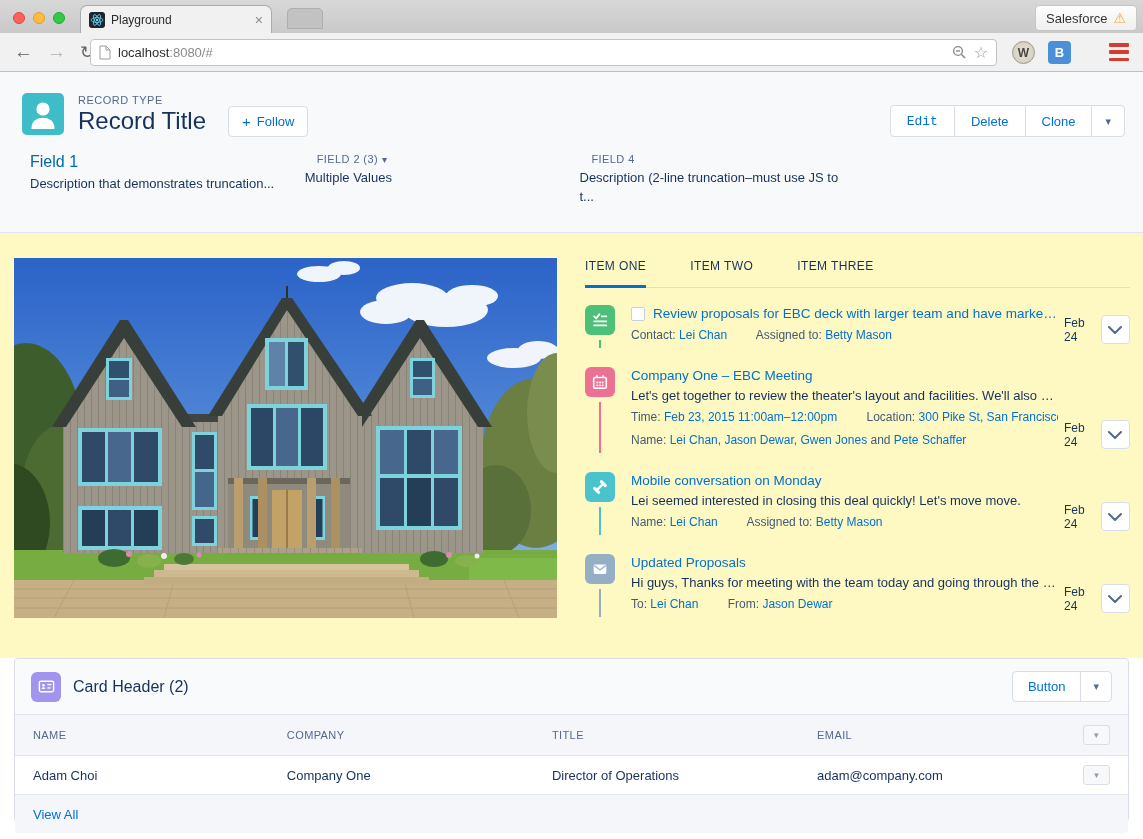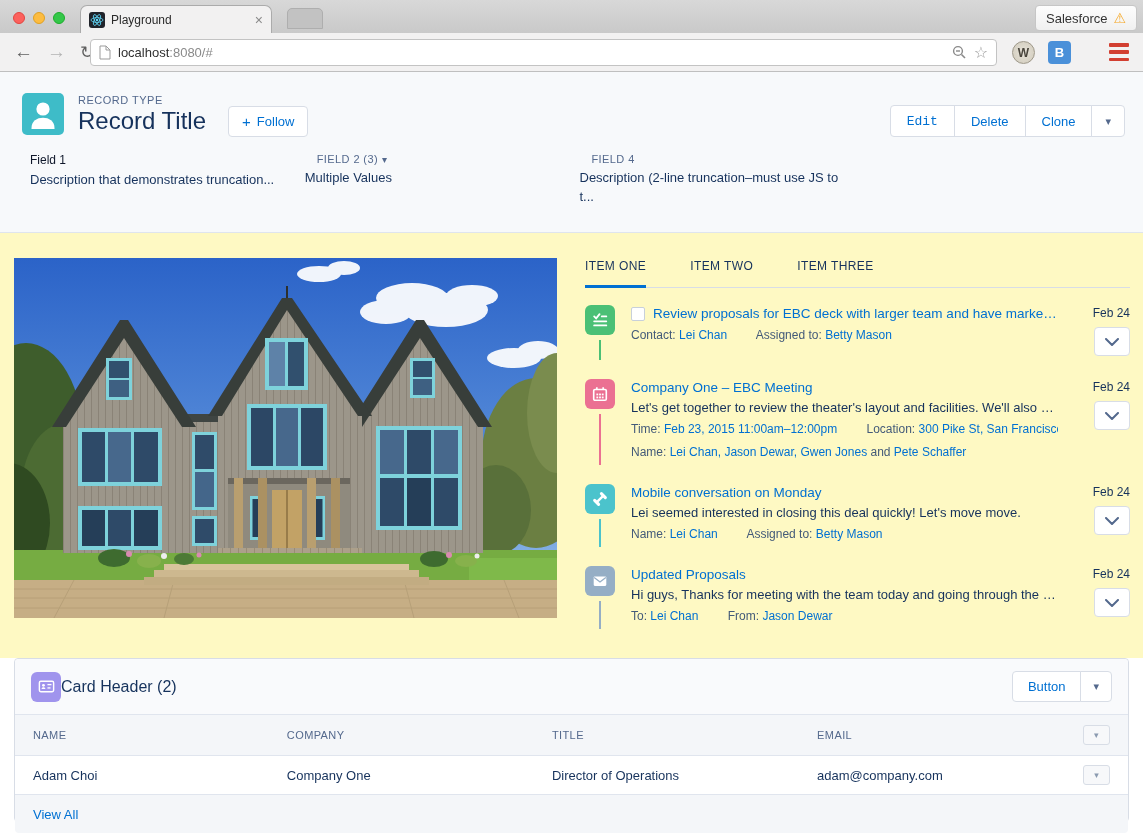--- a/index.html
+++ b/index.html
@@ -39,21 +39,21 @@
   .head-text { margin-left:14px; }
   .record-type { font-size:11px; letter-spacing:.5px; color:#54698d; margin-top:1px; }
   .record-title { font-size:24px; color:#16325c; margin-top:2px; line-height:1.1; }
   .follow-btn { margin-left:22px; margin-top:13px; height:31px; padding:0 13px; background:#fff; border:1px solid #d8dde6; border-radius:4px; color:#0070d2; font-size:13px; display:flex; align-items:center; gap:6px; }
   .follow-plus { font-size:15px; }
   .actions { margin-left:auto; margin-top:12px; display:flex; }
   .actions .abtn { height:32px; padding:0 16px; background:#fff; border:1px solid #d8dde6; color:#0070d2; font-size:13px; margin-left:-1px; }
   .actions .abtn:first-child { border-radius:4px 0 0 4px; margin-left:0;font-family:Liberation Mono, monospace; }
   .actions .abtn.caret-btn { border-radius:0 4px 4px 0; padding:0 13px; color:#54698d; font-size:11px; }
   .fields { display:grid; grid-template-columns:repeat(4,1fr); padding:0 30px; margin-top:16px; column-gap:16px; }
-  .f-label-plain { font-size:12px; color:#0f172a; }
+  .f-label-plain { font-size:16px; color:#0369a1; }
   .f-label-caps { font-size:11px; letter-spacing:.4px; color:#54698d;margin-left:12px; }
   .f-caret { color:#54698d; font-size:10px; margin-left:4px; }
   .f-value { font-size:13px; color:#16325c; margin-top:4px; line-height:1.45; }
   .f-value.link { color:#0070d2; }
   .clamp2 { max-width:270px; }
 
   
   .main { position:absolute; top:233px; left:0; width:1143px; height:425px; background:#fef9c3; }
   .photo { position:absolute; left:14px; top:25px; width:543px; height:360px; }
   .rightcol { position:absolute; left:585px; top:16px; width:545px; }
@@ -73,29 +73,29 @@
   .tl-item:last-child { padding-bottom:44px; }
   .tl-main { flex:1; min-width:0; padding-top:1px; }
   .tl-head { display:flex; align-items:center; gap:8px; }
   .tl-check { width:14px; height:14px; border:1px solid #c8d0da; border-radius:2px; background:#fff; flex:none; }
   .tl-title { font-size:13.5px; color:#0070d2; white-space:nowrap; overflow:hidden; text-overflow:ellipsis; text-decoration:none; }
   .tl-body { font-size:13px; color:#16325c; margin-top:5px; white-space:nowrap; overflow:hidden; text-overflow:ellipsis; }
   .tl-meta { font-size:12px; margin-top:5px; line-height:1.5; white-space:nowrap; overflow:hidden; }
   .pair { margin-right:26px; }
   .mlabel { color:#435a79; }
   .mlink { color:#0070d2; text-decoration:none; }
-  .tl-side { width:66px; flex:none; margin-left:6px; display:flex; flex-direction:column; align-items:flex-end; gap:7px; }
+  .tl-side { width:66px; flex:none; margin-left:6px; display:flex; flex-direction:row; align-items:flex-end; gap:7px; }
   .tl-date { font-size:12px; color:#16325c; margin-top:1px; }
   .tl-chevron { width:36px; height:29px; background:#fff; border:1px solid #d8dde6; border-radius:4px; display:flex; align-items:center; justify-content:center; }
 
   
   .card { position:absolute; top:658px; left:14px; width:1115px; height:164px; background:#fff; border:1px solid #d8dde6; border-radius:4px; }
   .card-head { display:flex; align-items:center; padding:12px 16px; background:#f9fafc; border-radius:4px 4px 0 0; }
   .card-icon { width:30px; height:30px; border-radius:6px; background:#a094ed; display:flex; align-items:center; justify-content:center; flex:none; }
-  .card-title { font-size:16px; color:#16325c; }
+  .card-title { font-size:16px; color:#16325c; margin-left:12px; }
   .card-actions { margin-left:auto; display:flex; }
   .card-actions .abtn { height:31px; padding:0 15px; background:#fff; border:1px solid #d8dde6; color:#0070d2; font-size:13px; margin-left:-1px; border-radius:4px 0 0 4px; }
   .card-actions .abtn.caret-btn { border-radius:0 4px 4px 0; padding:0 12px; color:#54698d; font-size:11px; }
   table { width:100%; border-collapse:collapse; }
   th { background:#f4f6f9; border-top:1px solid #e0e5ee; border-bottom:1px solid #e0e5ee; font-size:11px; font-weight:normal; letter-spacing:.4px; color:#54698d; text-align:left; padding:10px 18px; }
   td { font-size:13px; color:#16325c; padding:9px 18px; border-bottom:1px solid #e0e5ee; background:#fff; }
   .col-name{width:23%} .col-co{width:24%} .col-title{width:24%} .col-email{width:24%} .col-act{width:5%}
   .mini-btn { width:27px; height:20px; background:#f7f8fa; border:1px solid #d8dde6; border-radius:3px; display:flex; align-items:center; justify-content:center; color:#8b9ab0; font-size:9px; float:right; }
   .card-foot { background:#f4f6f9; padding:10px 18px; border-radius:0 0 4px 4px; }
   .view-all { font-size:13px; color:#0070d2; text-decoration:none; }

